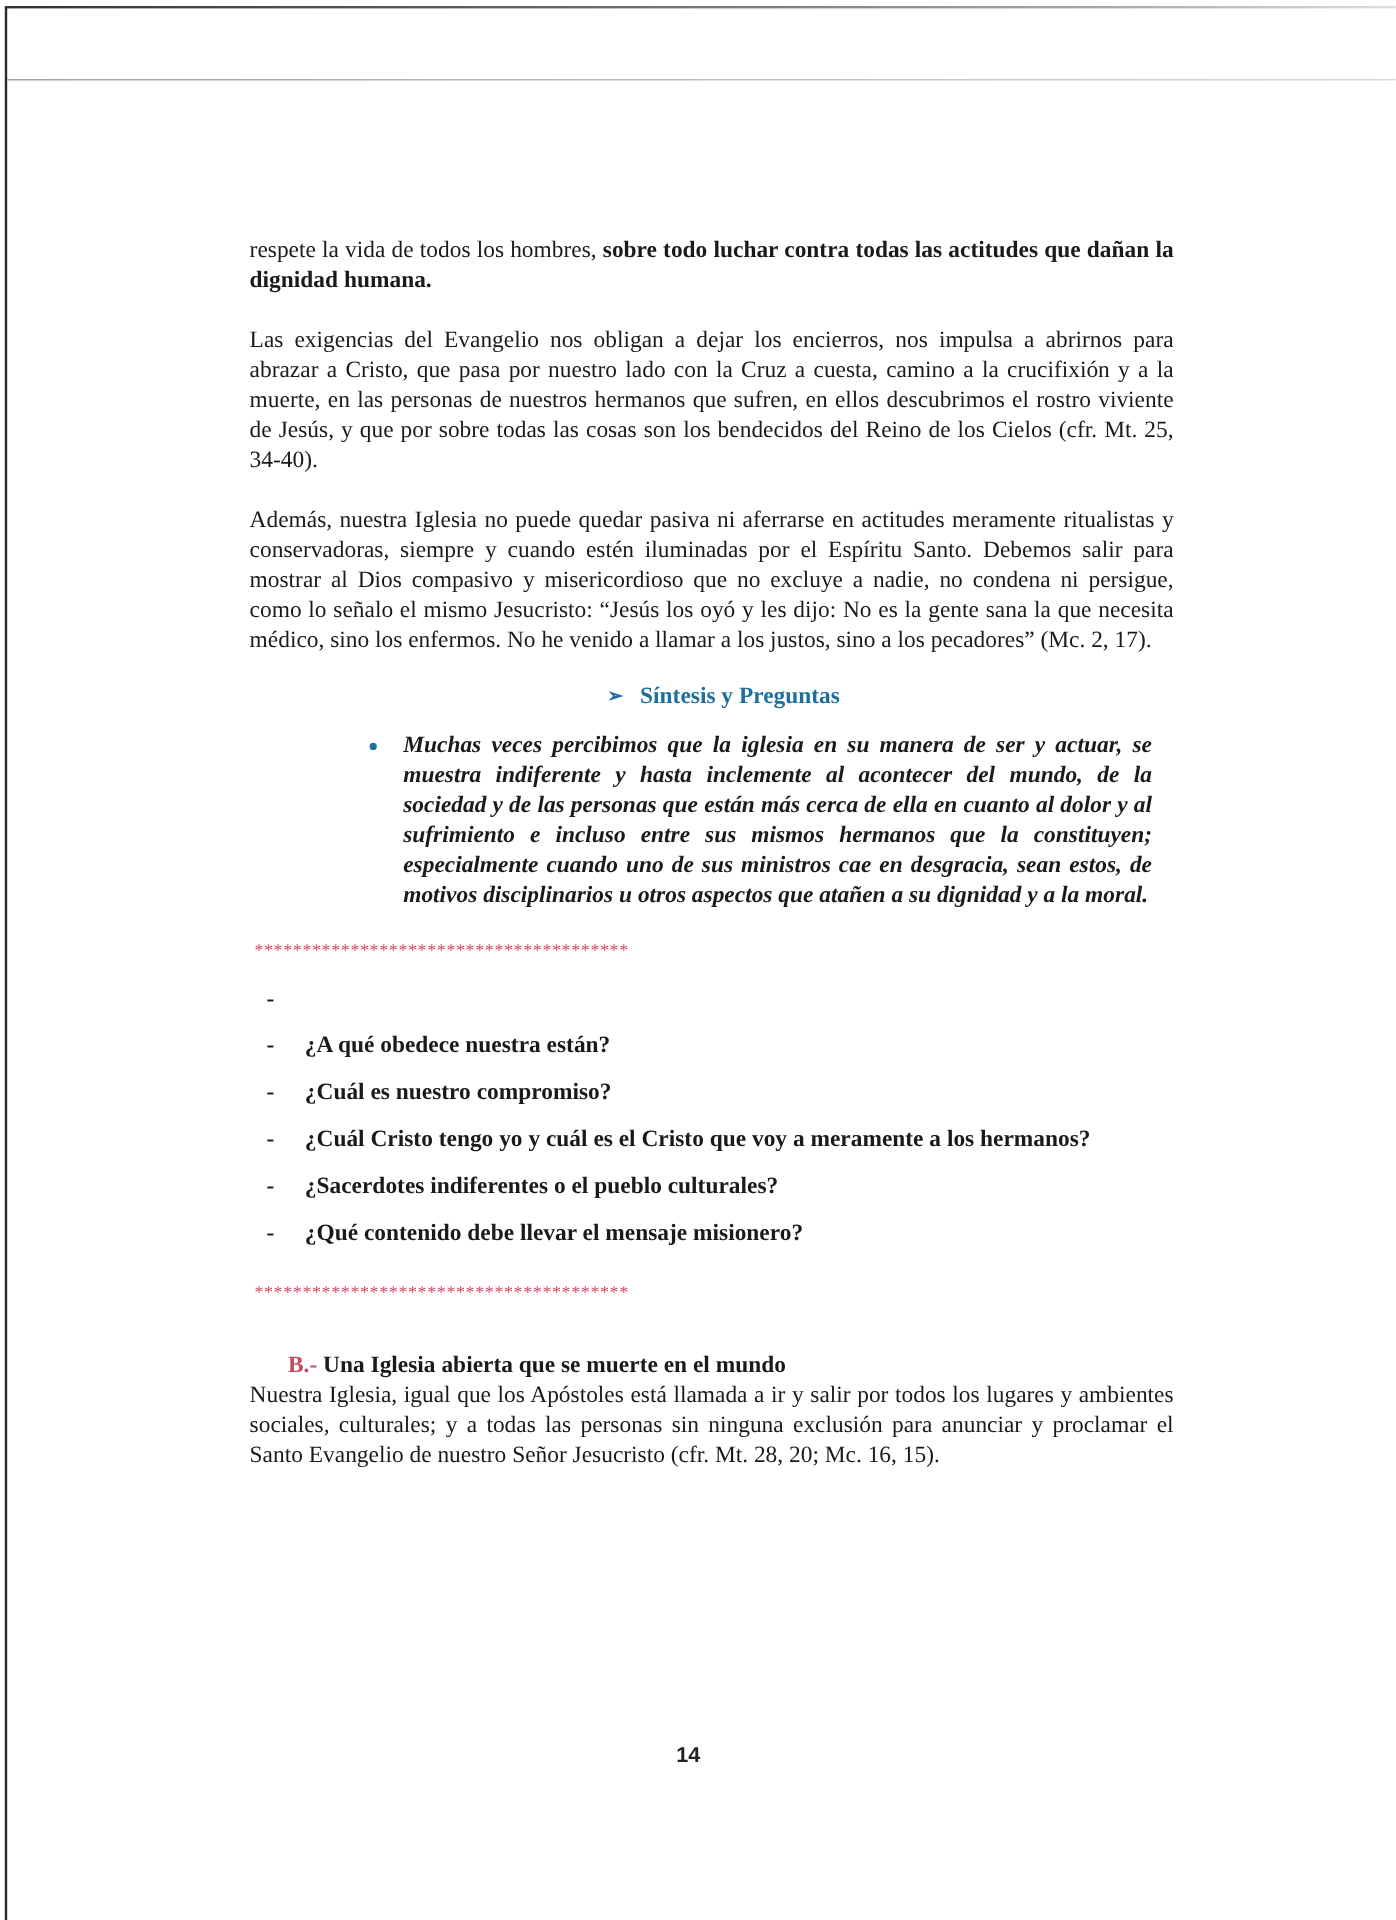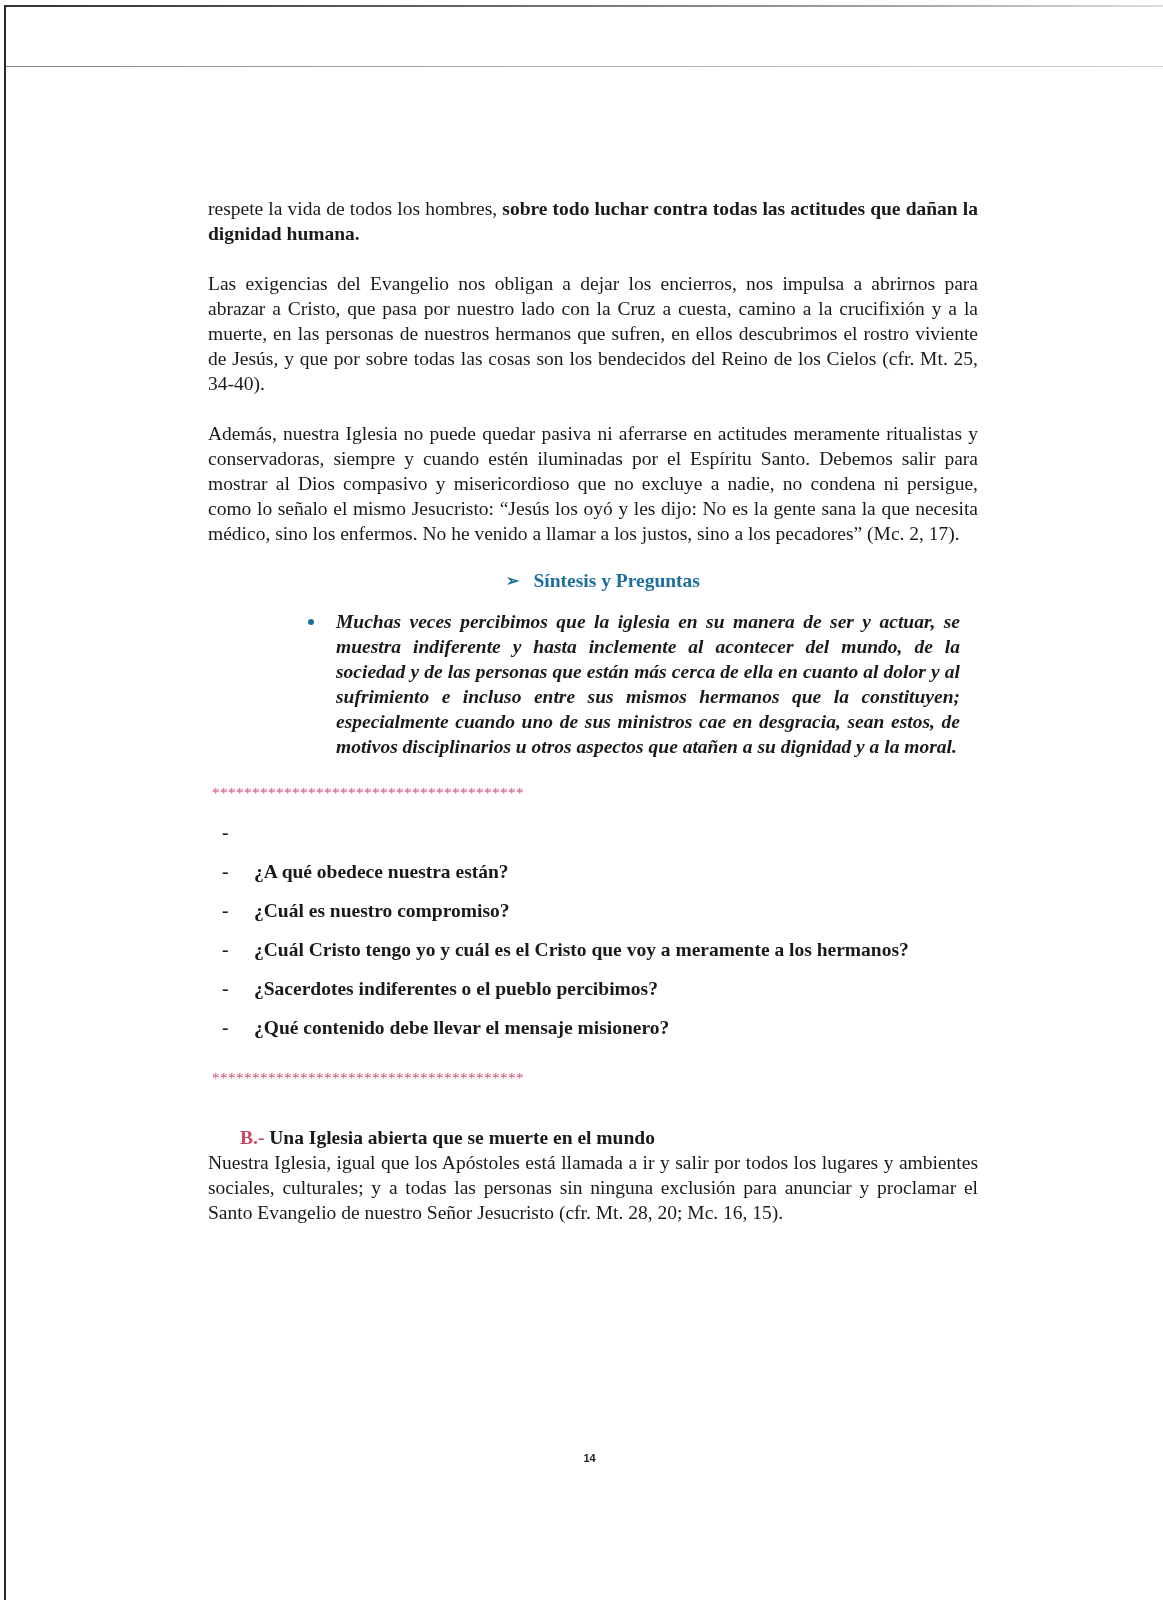--- a/index.html
+++ b/index.html
@@ -61,23 +61,23 @@
     .q-dash { width: 32px; flex: 0 0 32px; }
 
     .section-b {
       margin-top: 34px; margin-left: 32px; font-weight: bold;
     }
     .section-b .letter { color: #c8485f; }
 
     .para-b { margin-top: 22px; }
 
     .page-number {
-      position: absolute; left: 16px; width: 1147px; top: 1452px;
+      position: absolute; left: 0; width: 1147px; top: 1452px;
       text-align: center; font-family: "Liberation Sans", sans-serif;
-      font-size: 11px; font-weight: bold; color: #222;
+      font-size: 18px; font-weight: bold; color: #222;
     }
   </style>
 </head>
 <body>
 
 <div class="scan-top-edge"></div>
 <div class="scan-left-edge"></div>
 <div class="scan-header-line"></div>
 
 <div class="page-content">
@@ -117,21 +117,21 @@
     <li>
         <span class="q-dash">-</span>
         <span>¿Cuál es nuestro compromiso?</span>
       </li>
     <li>
         <span class="q-dash">-</span>
         <span>¿Cuál Cristo tengo yo y cuál es el Cristo que voy a meramente a los hermanos?</span>
       </li>
     <li>
         <span class="q-dash">-</span>
-        <span>¿Sacerdotes indiferentes o el pueblo percibimos?</span>
+        <span>¿Sacerdotes indiferentes o el pueblo culturales?</span>
       </li>
     <li>
         <span class="q-dash">-</span>
         <span>¿Qué contenido debe llevar el mensaje misionero?</span>
       </li>
   </ul>
 
   <div class="stars bottom">***************************************</div>
 
   <div class="section-b"><span class="letter">B.-</span><span> Una Iglesia abierta que se muerte en el mundo</span></div>

